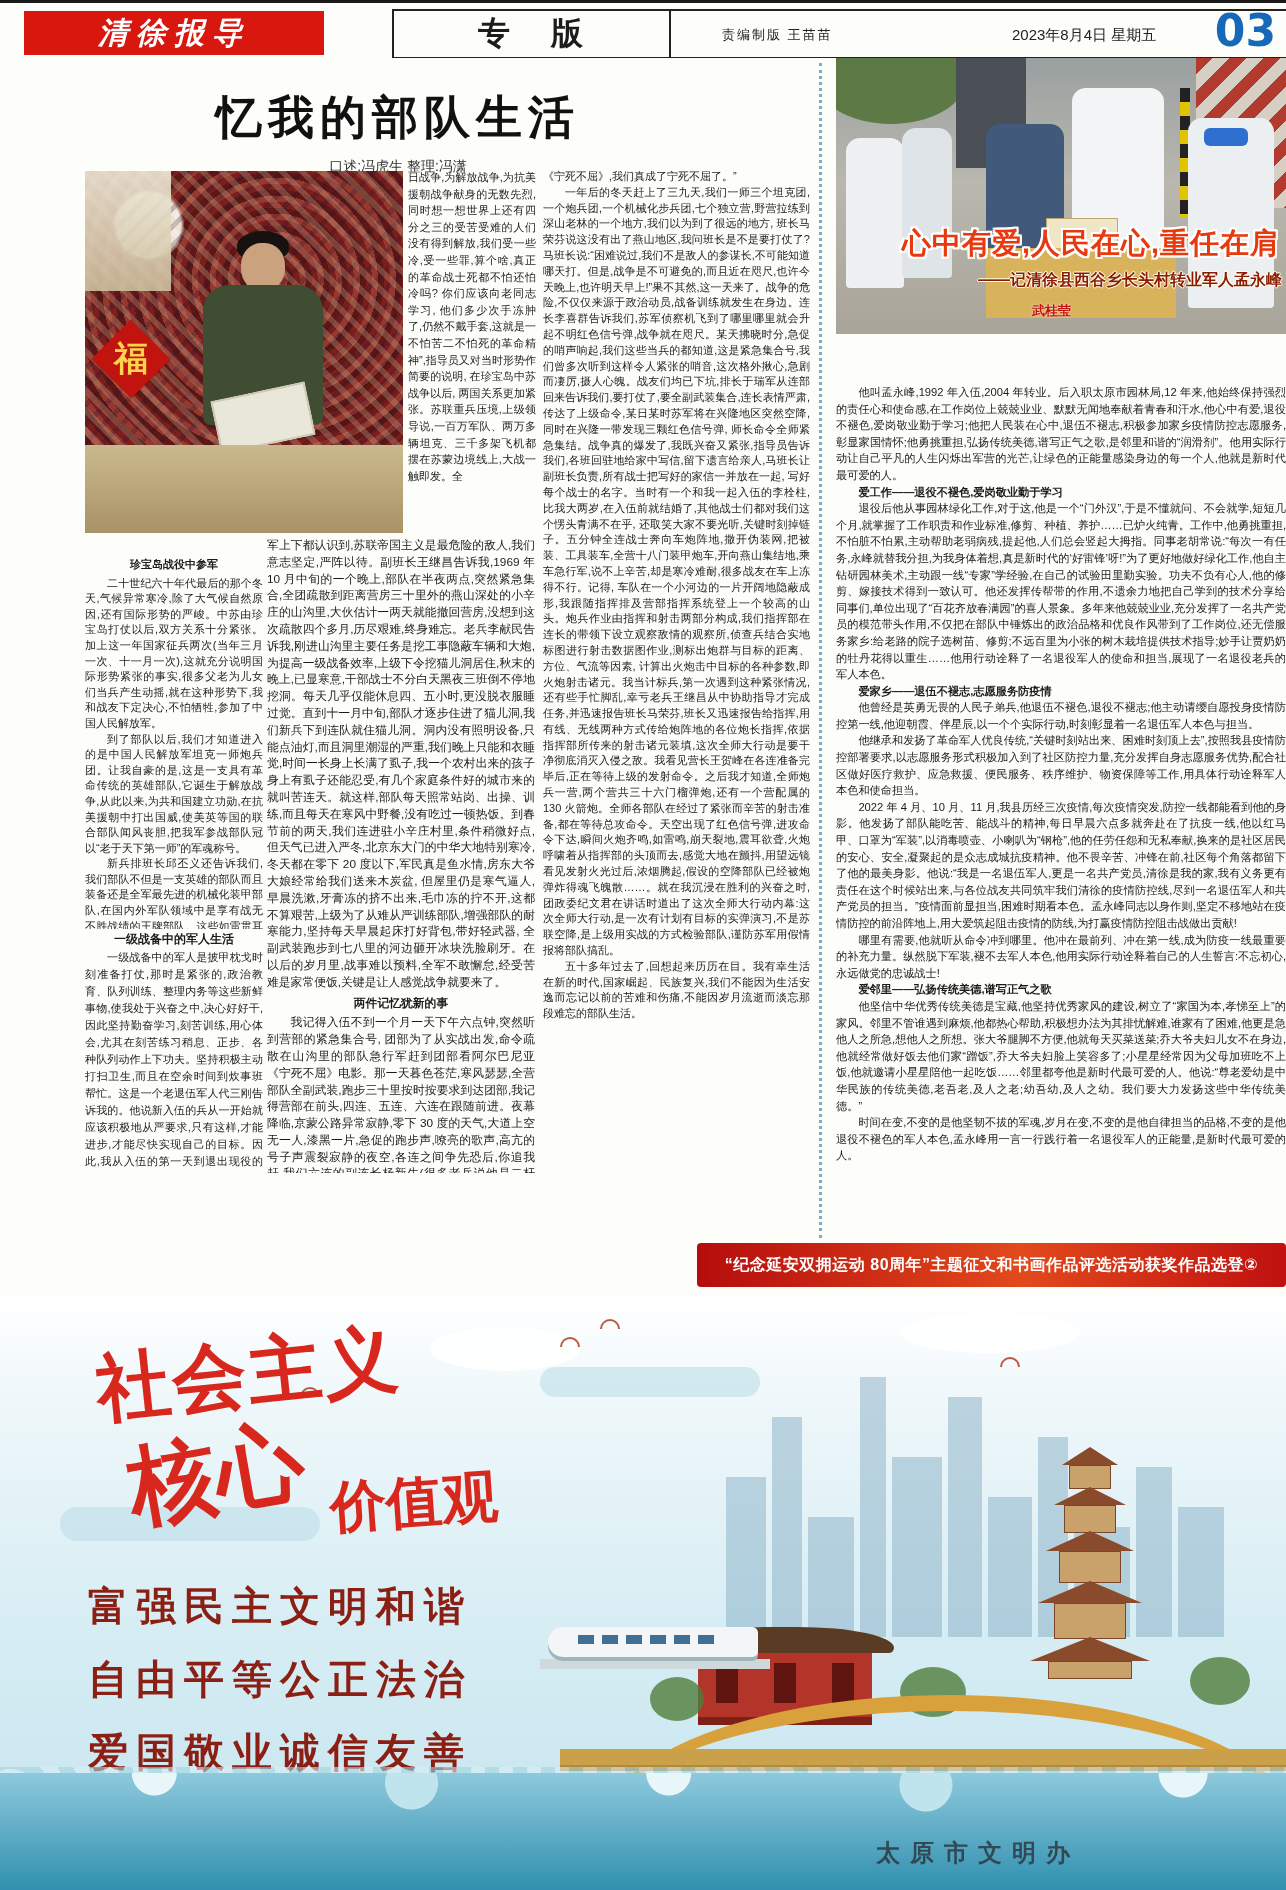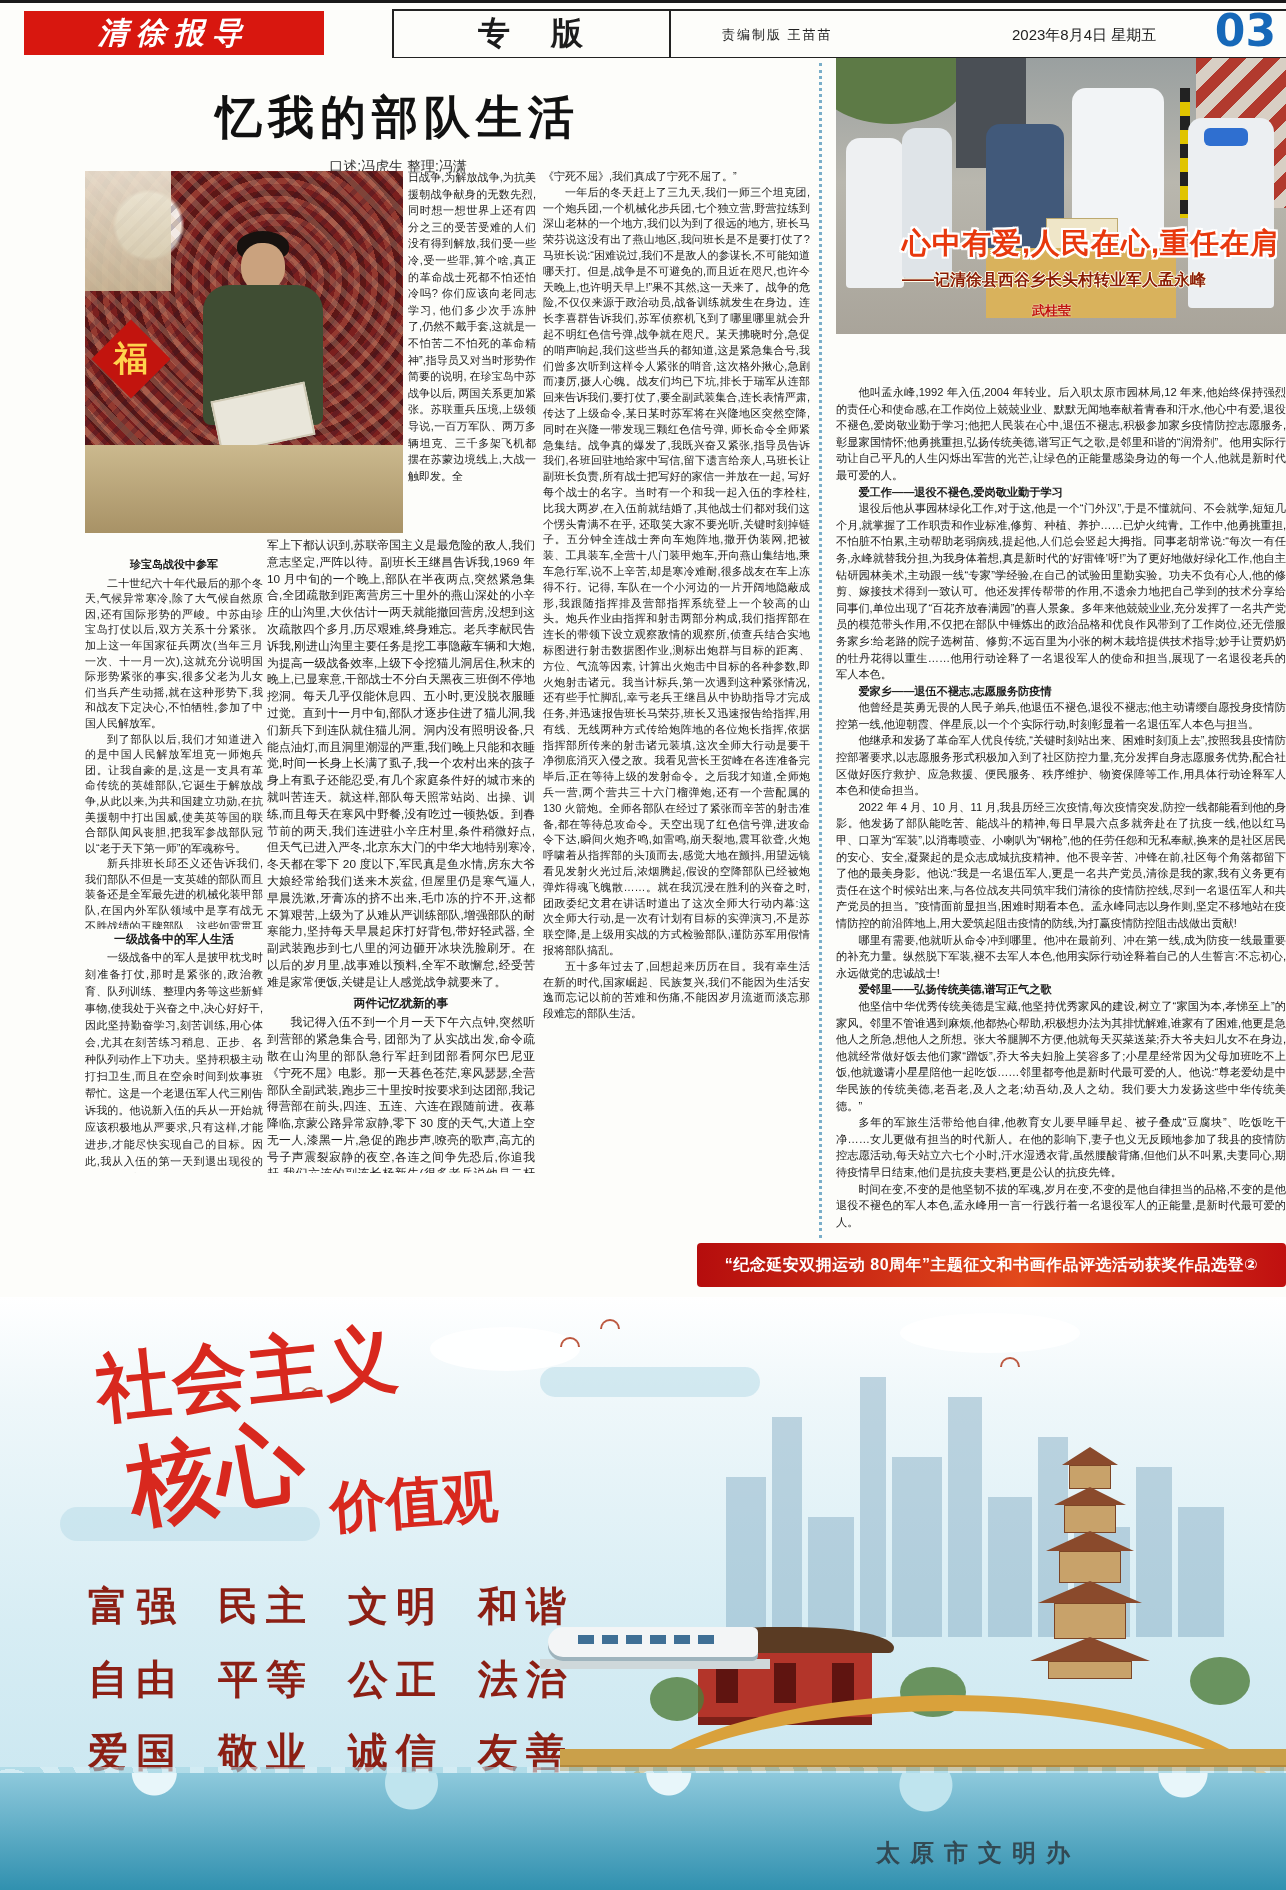--- a/index.html
+++ b/index.html
@@ -73,21 +73,21 @@
   .p2-suit2{left:66px;top:70px;width:50px;height:150px;background:#dfe4e8;}
   .p2-blue{left:150px;top:66px;width:78px;height:170px;background:#41597a;}
   .p2-suitC{left:236px;top:30px;width:92px;height:210px;background:#f2f4f6;}
   .p2-suitR{left:352px;top:60px;width:86px;height:190px;background:#eceff2;}
   .p2-goggle{position:absolute;left:368px;top:70px;width:44px;height:18px;background:#2f6fd0;border-radius:6px;}
   .p2-table{position:absolute;left:150px;top:190px;width:190px;height:70px;background:#d9b25c;}
   .p2-box{position:absolute;left:210px;top:160px;width:70px;height:40px;background:#efe6c8;border:1px solid #bda96f;}
   .r-photo-title{position:absolute;left:66px;top:166px;width:380px;text-align:left;
         font-size:29px;font-weight:bold;color:#e8380d;letter-spacing:1px;white-space:nowrap;
         text-shadow:-2px 0 #fff,2px 0 #fff,0 -2px #fff,0 2px #fff,2px 2px #fff,-2px -2px #fff,2px -2px #fff,-2px 2px #fff;}
-  .r-subtitle{position:absolute;left:66px;top:212px;width:380px;text-align:left;
+  .r-subtitle{position:absolute;left:66px;top:212px;width:380px;text-align:right;
         font-size:16px;font-weight:bold;color:#8b1c04;
         text-shadow:-1px 0 #ffe,1px 0 #ffe,0 -1px #ffe,0 1px #ffe;}
   .r-author{position:absolute;left:196px;top:244px;font-size:13px;color:#c2140e;font-weight:bold;
         text-shadow:0 0 2px #fff;}
   .r-text{position:absolute;left:0;top:286px;width:450px;height:894px;overflow:hidden;
           text-align:justify;font-size:11.2px;line-height:16.6px;color:#1b1b1b;margin-top:40px;}
   .r-text p{margin:0;text-indent:2em;}
   .r-text p.rb{font-weight:bold;}
   
   .banner{position:absolute;left:697px;top:1240px;width:589px;height:44px;border-radius:4px;
@@ -100,21 +100,21 @@
   .cloudb{position:absolute;background:#bcdde9;border-radius:40px;opacity:.6;}
   .bird{position:absolute;width:16px;height:8px;border:2px solid #b5452a;border-bottom:none;
         border-radius:16px 16px 0 0;opacity:.9;}
   .slogan1{position:absolute;left:96px;top:28px;font-family:"Liberation Serif","DejaVu Serif",serif;
         font-size:74px;font-weight:bold;color:#d8281e;transform:rotate(-6deg);letter-spacing:2px;}
   .slogan2{position:absolute;left:128px;top:118px;font-family:"Liberation Serif",serif;
         font-size:88px;font-weight:bold;color:#d8281e;transform:rotate(-10deg);}
   .slogan3{position:absolute;left:330px;top:168px;font-family:"Liberation Serif",serif;
         font-size:56px;font-weight:bold;color:#d8281e;transform:rotate(-4deg);}
   .values{position:absolute;left:88px;top:282px;}
-  .vrow{display:flex;gap:34px;margin-bottom:18px;}
+  .vrow{display:flex;margin-bottom:18px;}
   .vrow span{font-size:40px;font-weight:bold;color:#8c1f14;letter-spacing:8px;
         font-family:"Liberation Serif","DejaVu Serif",serif;}
   .skyline{position:absolute;right:0;top:40px;width:560px;height:300px;display:flex;align-items:flex-end;gap:6px;opacity:.45;}
   .skyline div{background:#7fa8c0;}
   .pagoda{position:absolute;left:1030px;top:150px;width:120px;height:230px;}
   .pg-roof{position:absolute;left:50%;transform:translateX(-50%);width:0;height:0;
         border-left:solid transparent;border-right:solid transparent;border-bottom:solid #8a4a2c;}
   .pg-body{position:absolute;left:50%;transform:translateX(-50%);background:#c8a26a;border:1px solid #7c4526;}
   .temple{position:absolute;left:690px;top:330px;width:190px;height:120px;}
   .tp-roof{position:absolute;left:-14px;top:0;width:218px;height:26px;background:#5a3b23;
@@ -231,21 +231,20 @@
       <p>他叫孟永峰,1992 年入伍,2004 年转业。后入职太原市园林局,12 年来,他始终保持强烈的责任心和使命感,在工作岗位上兢兢业业、默默无闻地奉献着青春和汗水,他心中有爱,退役不褪色,爱岗敬业勤于学习;他把人民装在心中,退伍不褪志,积极参加家乡疫情防控志愿服务,彰显家国情怀;他勇挑重担,弘扬传统美德,谱写正气之歌,是邻里和谐的“润滑剂”。他用实际行动让自己平凡的人生闪烁出军营的光芒,让绿色的正能量感染身边的每一个人,他就是新时代最可爱的人。</p>
       <p class="rb">爱工作——退役不褪色,爱岗敬业勤于学习</p>
       <p>退役后他从事园林绿化工作,对于这,他是一个“门外汉”,于是不懂就问、不会就学,短短几个月,就掌握了工作职责和作业标准,修剪、种植、养护……已炉火纯青。工作中,他勇挑重担,不怕脏不怕累,主动帮助老弱病残,提起他,人们总会竖起大拇指。同事老胡常说:“每次一有任务,永峰就替我分担,为我身体着想,真是新时代的‘好雷锋’呀!”为了更好地做好绿化工作,他自主钻研园林美术,主动跟一线“专家”学经验,在自己的试验田里勤实验。功夫不负有心人,他的修剪、嫁接技术得到一致认可。他还发挥传帮带的作用,不遗余力地把自己学到的技术分享给同事们,单位出现了“百花齐放春满园”的喜人景象。多年来他兢兢业业,充分发挥了一名共产党员的模范带头作用,不仅把在部队中锤炼出的政治品格和优良作风带到了工作岗位,还无偿服务家乡:给老路的院子选树苗、修剪;不远百里为小张的树木栽培提供技术指导;妙手让贾奶奶的牡丹花得以重生……他用行动诠释了一名退役军人的使命和担当,展现了一名退役老兵的军人本色。</p>
       <p class="rb">爱家乡——退伍不褪志,志愿服务防疫情</p>
       <p>他曾经是英勇无畏的人民子弟兵,他退伍不褪色,退役不褪志;他主动请缨自愿投身疫情防控第一线,他迎朝霞、伴星辰,以一个个实际行动,时刻彰显着一名退伍军人本色与担当。</p>
       <p>他继承和发扬了革命军人优良传统,“关键时刻站出来、困难时刻顶上去”,按照我县疫情防控部署要求,以志愿服务形式积极加入到了社区防控力量,充分发挥自身志愿服务优势,配合社区做好医疗救护、应急救援、便民服务、秩序维护、物资保障等工作,用具体行动诠释军人本色和使命担当。</p>
       <p>2022 年 4 月、10 月、11 月,我县历经三次疫情,每次疫情突发,防控一线都能看到他的身影。他发扬了部队能吃苦、能战斗的精神,每日早晨六点多就奔赴在了抗疫一线,他以红马甲、口罩为“军装”,以消毒喷壶、小喇叭为“钢枪”,他的任劳任怨和无私奉献,换来的是社区居民的安心、安全,凝聚起的是众志成城抗疫精神。他不畏辛苦、冲锋在前,社区每个角落都留下了他的最美身影。他说:“我是一名退伍军人,更是一名共产党员,清徐是我的家,我有义务更有责任在这个时候站出来,与各位战友共同筑牢我们清徐的疫情防控线,尽到一名退伍军人和共产党员的担当。”疫情面前显担当,困难时期看本色。孟永峰同志以身作则,坚定不移地站在疫情防控的前沿阵地上,用大爱筑起阻击疫情的防线,为打赢疫情防控阻击战做出贡献!</p>
       <p>哪里有需要,他就听从命令冲到哪里。他冲在最前列、冲在第一线,成为防疫一线最重要的补充力量。纵然脱下军装,褪不去军人本色,他用实际行动诠释着自己的人生誓言:不忘初心,永远做党的忠诚战士!</p>
       <p class="rb">爱邻里——弘扬传统美德,谱写正气之歌</p>
       <p>他坚信中华优秀传统美德是宝藏,他坚持优秀家风的建设,树立了“家国为本,孝悌至上”的家风。邻里不管谁遇到麻烦,他都热心帮助,积极想办法为其排忧解难,谁家有了困难,他更是急他人之所急,想他人之所想。张大爷腿脚不方便,他就每天买菜送菜;乔大爷夫妇儿女不在身边,他就经常做好饭去他们家“蹭饭”,乔大爷夫妇脸上笑容多了;小星星经常因为父母加班吃不上饭,他就邀请小星星陪他一起吃饭……邻里都夸他是新时代最可爱的人。他说:“尊老爱幼是中华民族的传统美德,老吾老,及人之老;幼吾幼,及人之幼。我们要大力发扬这些中华传统美德。”</p>
-      <p>多年的军旅生活带给他自律,他教育女儿要早睡早起、被子叠成“豆腐块”、吃饭吃干净……女儿更做有担当的时代新人。在他的影响下,妻子也义无反顾地参加了我县的疫情防控志愿活动,每天站立六七个小时,汗水湿透衣背,虽然腰酸背痛,但他们从不叫累,夫妻同心,期待疫情早日结束,他们是抗疫夫妻档,更是公认的抗疫先锋。</p>
       <p>时间在变,不变的是他坚韧不拔的军魂,岁月在变,不变的是他自律担当的品格,不变的是他退役不褪色的军人本色,孟永峰用一言一行践行着一名退役军人的正能量,是新时代最可爱的人。</p>
     </div>
   </div>
 
   <div class="banner">“纪念延安双拥运动 80周年”主题征文和书画作品评选活动获奖作品选登②</div>
 
   <div class="art">
     <div class="cloud" style="left:430px;top:30px;width:150px;height:44px;"></div>
     <div class="cloudb" style="left:540px;top:70px;width:220px;height:30px;"></div>
     <div class="cloud" style="left:900px;top:16px;width:180px;height:40px;"></div>

